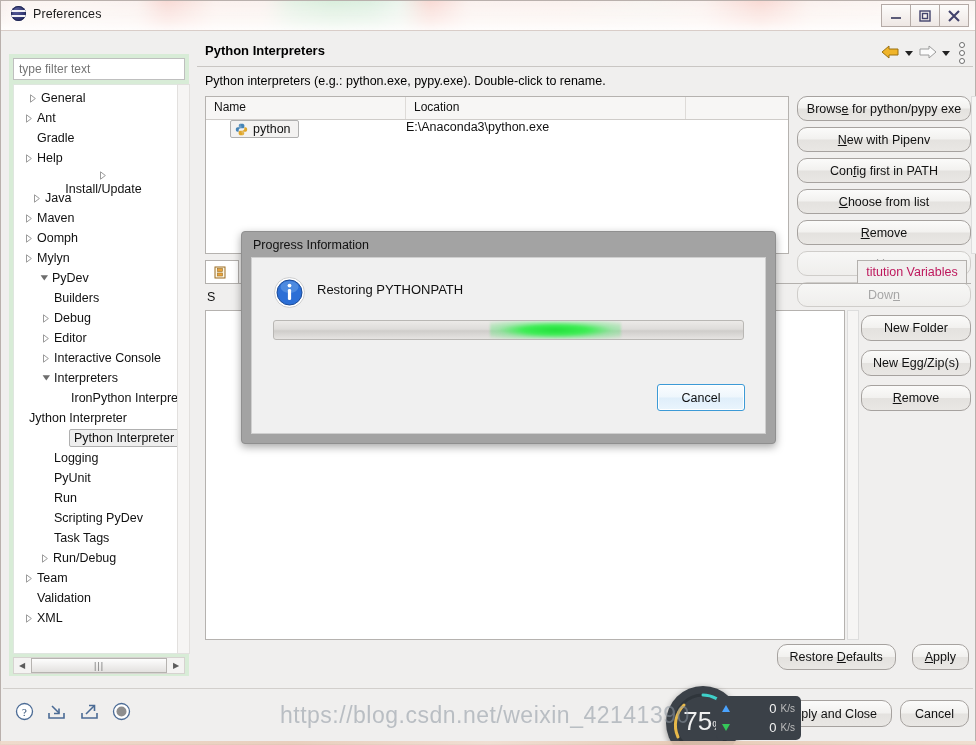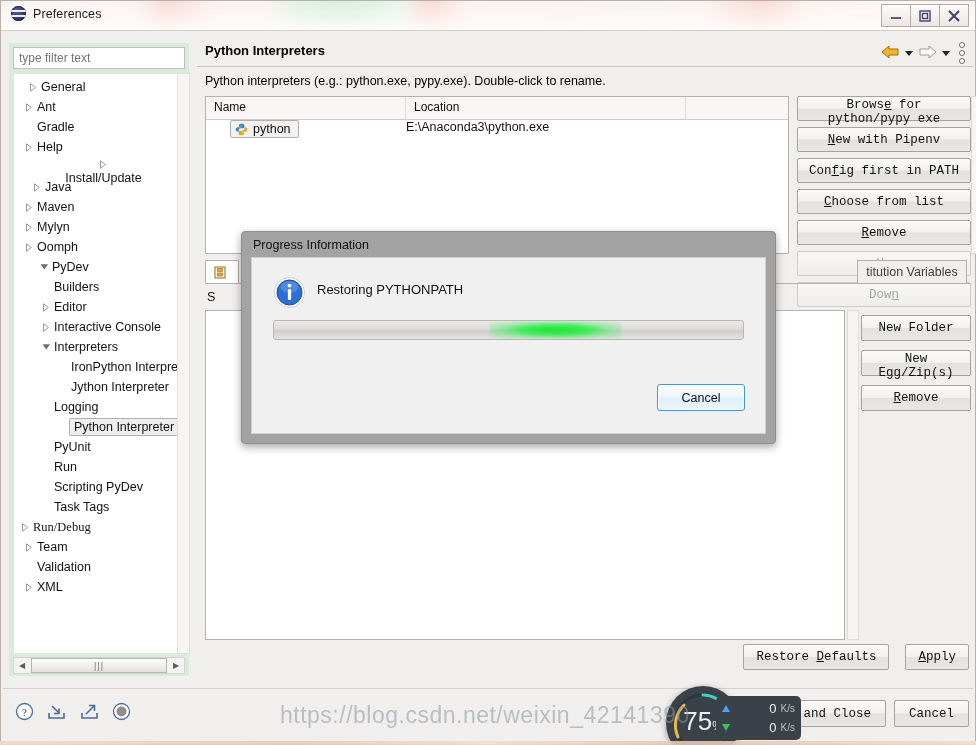--- a/index.html
+++ b/index.html
@@ -63,21 +63,21 @@
     margin-left: -1px;
     color:#3a3a55;
   }
   .win-btn svg { display:block; }
 
   
   .body-area { position:absolute; left:0; top:30px; right:0; bottom:0; }
 
   
   .tree-panel {
-    position: absolute; left: 8px; top: 12px; width: 180px; bottom: 68px;
+    position: absolute; left: 8px; top: 23px; width: 180px; bottom: 68px;
     background: #d8ecd7;
     box-sizing: border-box;
     padding: 4px;
   }
   .filter-box {
     width: 100%; box-sizing: border-box; height: 22px;
     border: 1px solid #bfbfbf; background:#fff;
     font-family:"Liberation Sans", sans-serif; font-size: 12px;
     padding: 2px 5px; color: #808080; outline:none;
   }
@@ -153,36 +153,36 @@
   .cell-loc { font-size:12.5px; color:#111; }
   .table-vscroll{
     position:absolute; right:-10px; top:58px; height:158px; width:12px;
     background:#f6f5f4; border:1px solid #ddd; box-sizing:border-box;
   }
 
   .right-btns { position:absolute; right:2px; top:58px; width:174px; }
   .btn {
     display:block; width:100%; box-sizing:border-box;
     height:25px; margin-bottom:6px;
-    border:1px solid #a6a29f; border-radius:2px;
+    border:1px solid #a6a29f; border-radius:10px;
     background: linear-gradient(to bottom,#fbfbfa 0%,#f2f1ef 48%,#e4e2df 52%,#e9e7e4 100%);
-    font-family:Liberation Mono, monospace; font-size:12.5px; color:#111;
+    font-family:Liberation Sans, sans-serif; font-size:12.5px; color:#111;
     cursor:default;
   }
   .btn.disabled { color:#a6a6a6; border-color:#cfcdca; background:linear-gradient(to bottom,#f7f7f6,#efeeec); }
   .btn u { text-decoration: underline; }
 
   
   .tabs-row {
     position:absolute; left:8px; top:222px; right:2px; height:24px;
   }
   .tab {
     position:absolute; top:0; height:23px; box-sizing:border-box;
     border:1px solid #b3b0ad; border-bottom:none; background:#f0efee;
-    display:flex; align-items:center; gap:5px; padding:0 8px; font-size:12.5px; color:#404040;
+    display:flex; align-items:center; gap:5px; padding:0 8px; font-size:12.5px; color:#be185d;
   }
   .tab.active { background:#fff; }
   .lib-icon{width:12px;height:13px;display:inline-block}
   .tab-strip-line{
     position:absolute; left:8px; top:245px; right:2px; height:1px; background:#b3b0ad;
   }
 
   .sub-label { position:absolute; left:10px; top:252px; font-size:12.5px; color:#111;}
   .paths-box {
     position:absolute; left:8px; top:272px; width:640px; bottom:36px;
@@ -364,48 +364,56 @@
                 </svg>
               </span>
               <span class="tlabel">Maven</span>
             </div>
             <div class="tnode" style="padding-left: 8px;">
               <span class="tarrow">
                 <svg width="8" height="9" viewBox="0 0 8 9">
                   <path d="M1.5 0.8 L6.4 4.5 L1.5 8.2 Z" fill="none" stroke="#9a9a9a" stroke-width="1"></path>
                 </svg>
               </span>
+              <span class="tlabel">Oomph</span>
+            </div>
+            <div class="tnode" style="padding-left: 8px;">
+              <span class="tarrow">
+                <svg width="8" height="9" viewBox="0 0 8 9">
+                  <path d="M1.5 0.8 L6.4 4.5 L1.5 8.2 Z" fill="none" stroke="#9a9a9a" stroke-width="1"></path>
+                </svg>
+              </span>
               <span class="tlabel">Mylyn</span>
-            </div>
-            <div class="tnode" style="padding-left: 8px;">
-              <span class="tarrow">
-                <svg width="8" height="9" viewBox="0 0 8 9">
-                  <path d="M1.5 0.8 L6.4 4.5 L1.5 8.2 Z" fill="none" stroke="#9a9a9a" stroke-width="1"></path>
-                </svg>
-              </span>
-              <span class="tlabel">Oomph</span>
             </div>
             <div class="tnode" style="padding-left: 23px;">
               <span class="tarrow">
                 <svg width="9" height="8" viewBox="0 0 9 8">
                   <path d="M0.6 1.2 L8 1.2 L4.3 6.6 Z" fill="#6d6d6d"></path>
                 </svg>
               </span>
               <span class="tlabel">PyDev</span>
             </div>
             <div class="tnode" style="padding-left: 25px;">
               <span class="tarrow"></span>
               <span class="tlabel">Builders</span>
             </div>
             <div class="tnode" style="padding-left: 25px;">
               <span class="tarrow">
                 <svg width="8" height="9" viewBox="0 0 8 9">
                   <path d="M1.5 0.8 L6.4 4.5 L1.5 8.2 Z" fill="none" stroke="#9a9a9a" stroke-width="1"></path>
                 </svg>
               </span>
+              <span class="tlabel">Debug</span>
+            </div>
+            <div class="tnode" style="padding-left: 25px;">
+              <span class="tarrow">
+                <svg width="8" height="9" viewBox="0 0 8 9">
+                  <path d="M1.5 0.8 L6.4 4.5 L1.5 8.2 Z" fill="none" stroke="#9a9a9a" stroke-width="1"></path>
+                </svg>
+              </span>
               <span class="tlabel">Editor</span>
             </div>
             <div class="tnode" style="padding-left: 25px;">
               <span class="tarrow">
                 <svg width="8" height="9" viewBox="0 0 8 9">
                   <path d="M1.5 0.8 L6.4 4.5 L1.5 8.2 Z" fill="none" stroke="#9a9a9a" stroke-width="1"></path>
                 </svg>
               </span>
               <span class="tlabel">Interactive Console</span>
             </div>
@@ -414,49 +422,49 @@
                 <svg width="9" height="8" viewBox="0 0 9 8">
                   <path d="M0.6 1.2 L8 1.2 L4.3 6.6 Z" fill="#6d6d6d"></path>
                 </svg>
               </span>
               <span class="tlabel">Interpreters</span>
             </div>
             <div class="tnode" style="padding-left: 42px;">
               <span class="tarrow"></span>
               <span class="tlabel">IronPython Interprete</span>
             </div>
-            <div class="tnode" style="padding-left: 42px; align-items: center;">
+            <div class="tnode" style=" align-items: center;">
               <span class="tarrow"></span>
               <span class="tlabel">Jython Interpreter</span>
             </div>
+            <div class="tnode sel" style="padding-left: 42px;">
+              <span class="tarrow"></span>
+              <span class="tlabel">Python Interpreter</span>
+            </div>
             <div class="tnode" style="padding-left: 25px;">
               <span class="tarrow"></span>
               <span class="tlabel">Logging</span>
             </div>
-            <div class="tnode sel" style="padding-left: 42px;">
-              <span class="tarrow"></span>
-              <span class="tlabel">Python Interpreter</span>
-            </div>
             <div class="tnode" style="padding-left: 25px;">
               <span class="tarrow"></span>
               <span class="tlabel">PyUnit</span>
             </div>
             <div class="tnode" style="padding-left: 25px;">
               <span class="tarrow"></span>
               <span class="tlabel">Run</span>
             </div>
             <div class="tnode" style="padding-left: 25px;">
               <span class="tarrow"></span>
               <span class="tlabel">Scripting PyDev</span>
             </div>
             <div class="tnode" style="padding-left: 25px; text-align: center;">
               <span class="tarrow"></span>
               <span class="tlabel">Task Tags</span>
             </div>
-            <div class="tnode" style="padding-left: 4px; font-family: Liberation Serif, serif;">
+            <div class="tnode" style="padding-left: 24px;">
               <span class="tarrow">
                 <svg width="8" height="9" viewBox="0 0 8 9">
                   <path d="M1.5 0.8 L6.4 4.5 L1.5 8.2 Z" fill="none" stroke="#9a9a9a" stroke-width="1"></path>
                 </svg>
               </span>
               <span class="tlabel">Run/Debug</span>
             </div>
             <div class="tnode" style="padding-left: 8px;">
               <span class="tarrow">
                 <svg width="8" height="9" viewBox="0 0 8 9">

